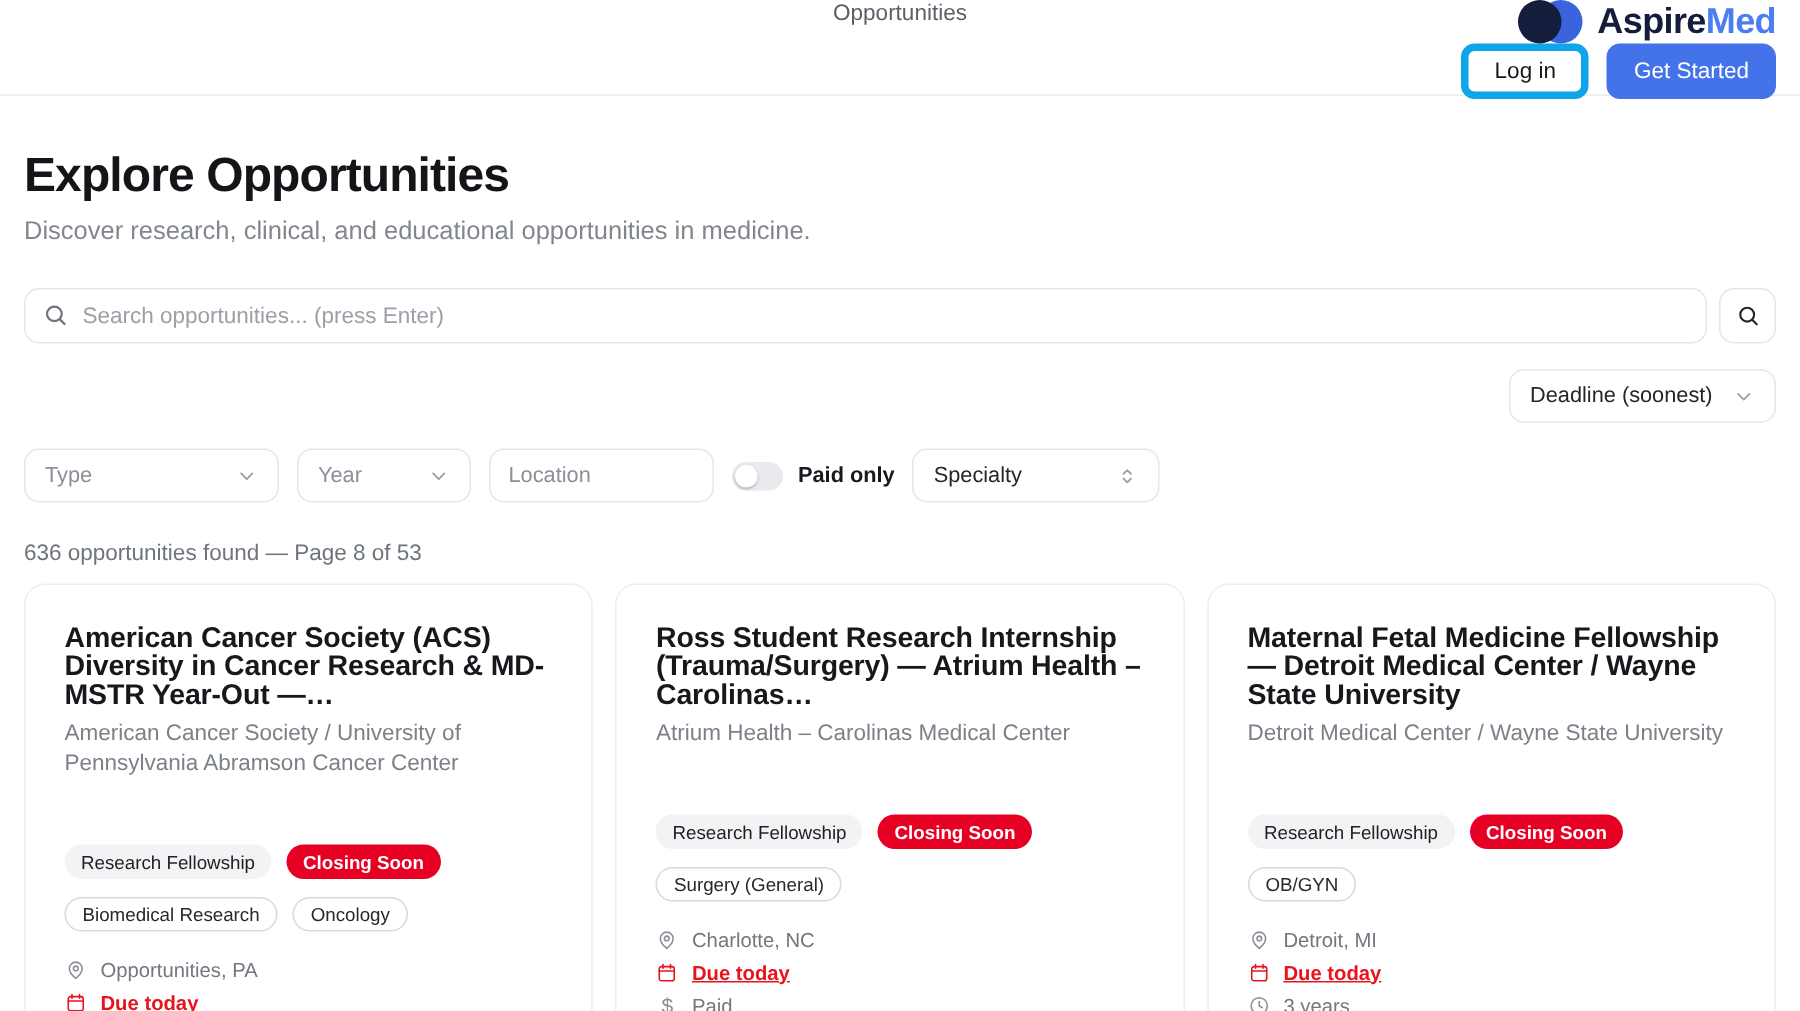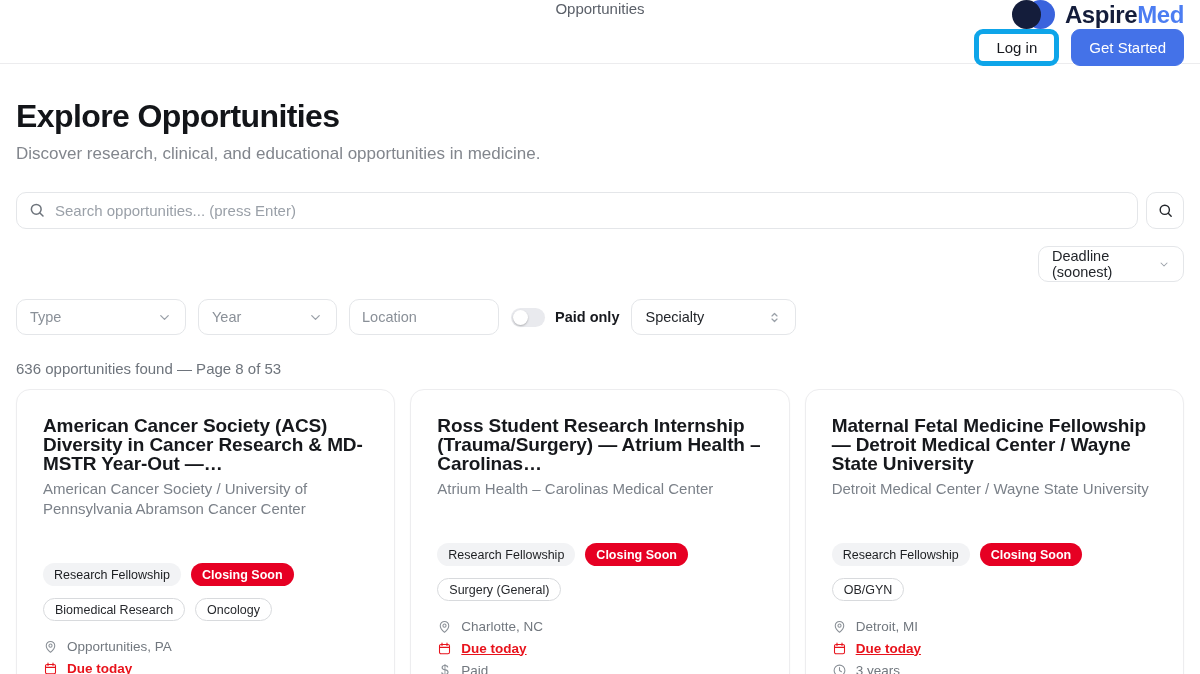--- a/index.html
+++ b/index.html
@@ -44,21 +44,21 @@
 
   .sort-row { margin-top:17px; display:flex; justify-content:flex-end; }
   .select-box { display:inline-flex; align-items:center; height:36px; gap:8px;
     border:1px solid #e4e6e9; border-radius:10px; background:#fff; padding:0 13px;
     font-size:14.5px; cursor:pointer; }
   .select-box .lbl { color:#23262b; }
   .select-box .lbl.muted { color:#8a9098; }
   .select-box .chev { width:15px; height:15px; color:#9aa0a8; margin-left:auto; }
 
   .filters { margin-top:17px; display:flex; align-items:center; gap:12px; }
-  .f-type { width:170px; } .f-year { width:139px; } .f-spec { width:165px; }
+  .f-type { width:170px; } .f-year { width:116px; } .f-spec { width:165px; }
   .loc-input { width:150px; height:36px; border:1px solid #e4e6e9; border-radius:10px;
     padding:0 12px; font-size:14.5px; color:#17191e; outline:none; font-family:inherit; }
   .loc-input::placeholder { color:#8a9098; }
   .toggle { width:34px; height:19px; border-radius:999px; background:#e9eaee;
     position:relative; cursor:pointer; flex:0 0 auto; }
   .toggle .knob { position:absolute; left:2px; top:2px; width:15px; height:15px;
     border-radius:50%; background:#fff; box-shadow:0 1px 2px rgba(0,0,0,.25); }
   .paid-label { font-size:14.5px; font-weight:700; color:#17191e; margin-left:-2px; }
 
   .results { margin-top:25px; font-size:15px; color:#6e747c; }
@@ -123,21 +123,21 @@
     </div>
     <button class="icon-btn">
       <svg viewBox="0 0 24 24" fill="none" stroke="currentColor" stroke-width="2" stroke-linecap="round">
           <circle cx="11" cy="11" r="6.5"></circle>
           <path d="M15.9 15.9 20 20"></path>
         </svg>
     </button>
   </div>
 
   <div class="sort-row">
-    <div class="select-box" style="width:146px">
+    <div class="select-box" style="width:178px">
       <span class="lbl">Deadline (soonest)</span>
       <svg class="chev" viewBox="0 0 24 24" fill="none" stroke="currentColor" stroke-width="2" stroke-linecap="round" stroke-linejoin="round">
           <path d="M6 9l6 6 6-6"></path>
         </svg>
     </div>
   </div>
 
   <div class="filters">
     <div class="select-box f-type">
       <span class="lbl muted">Type</span>

